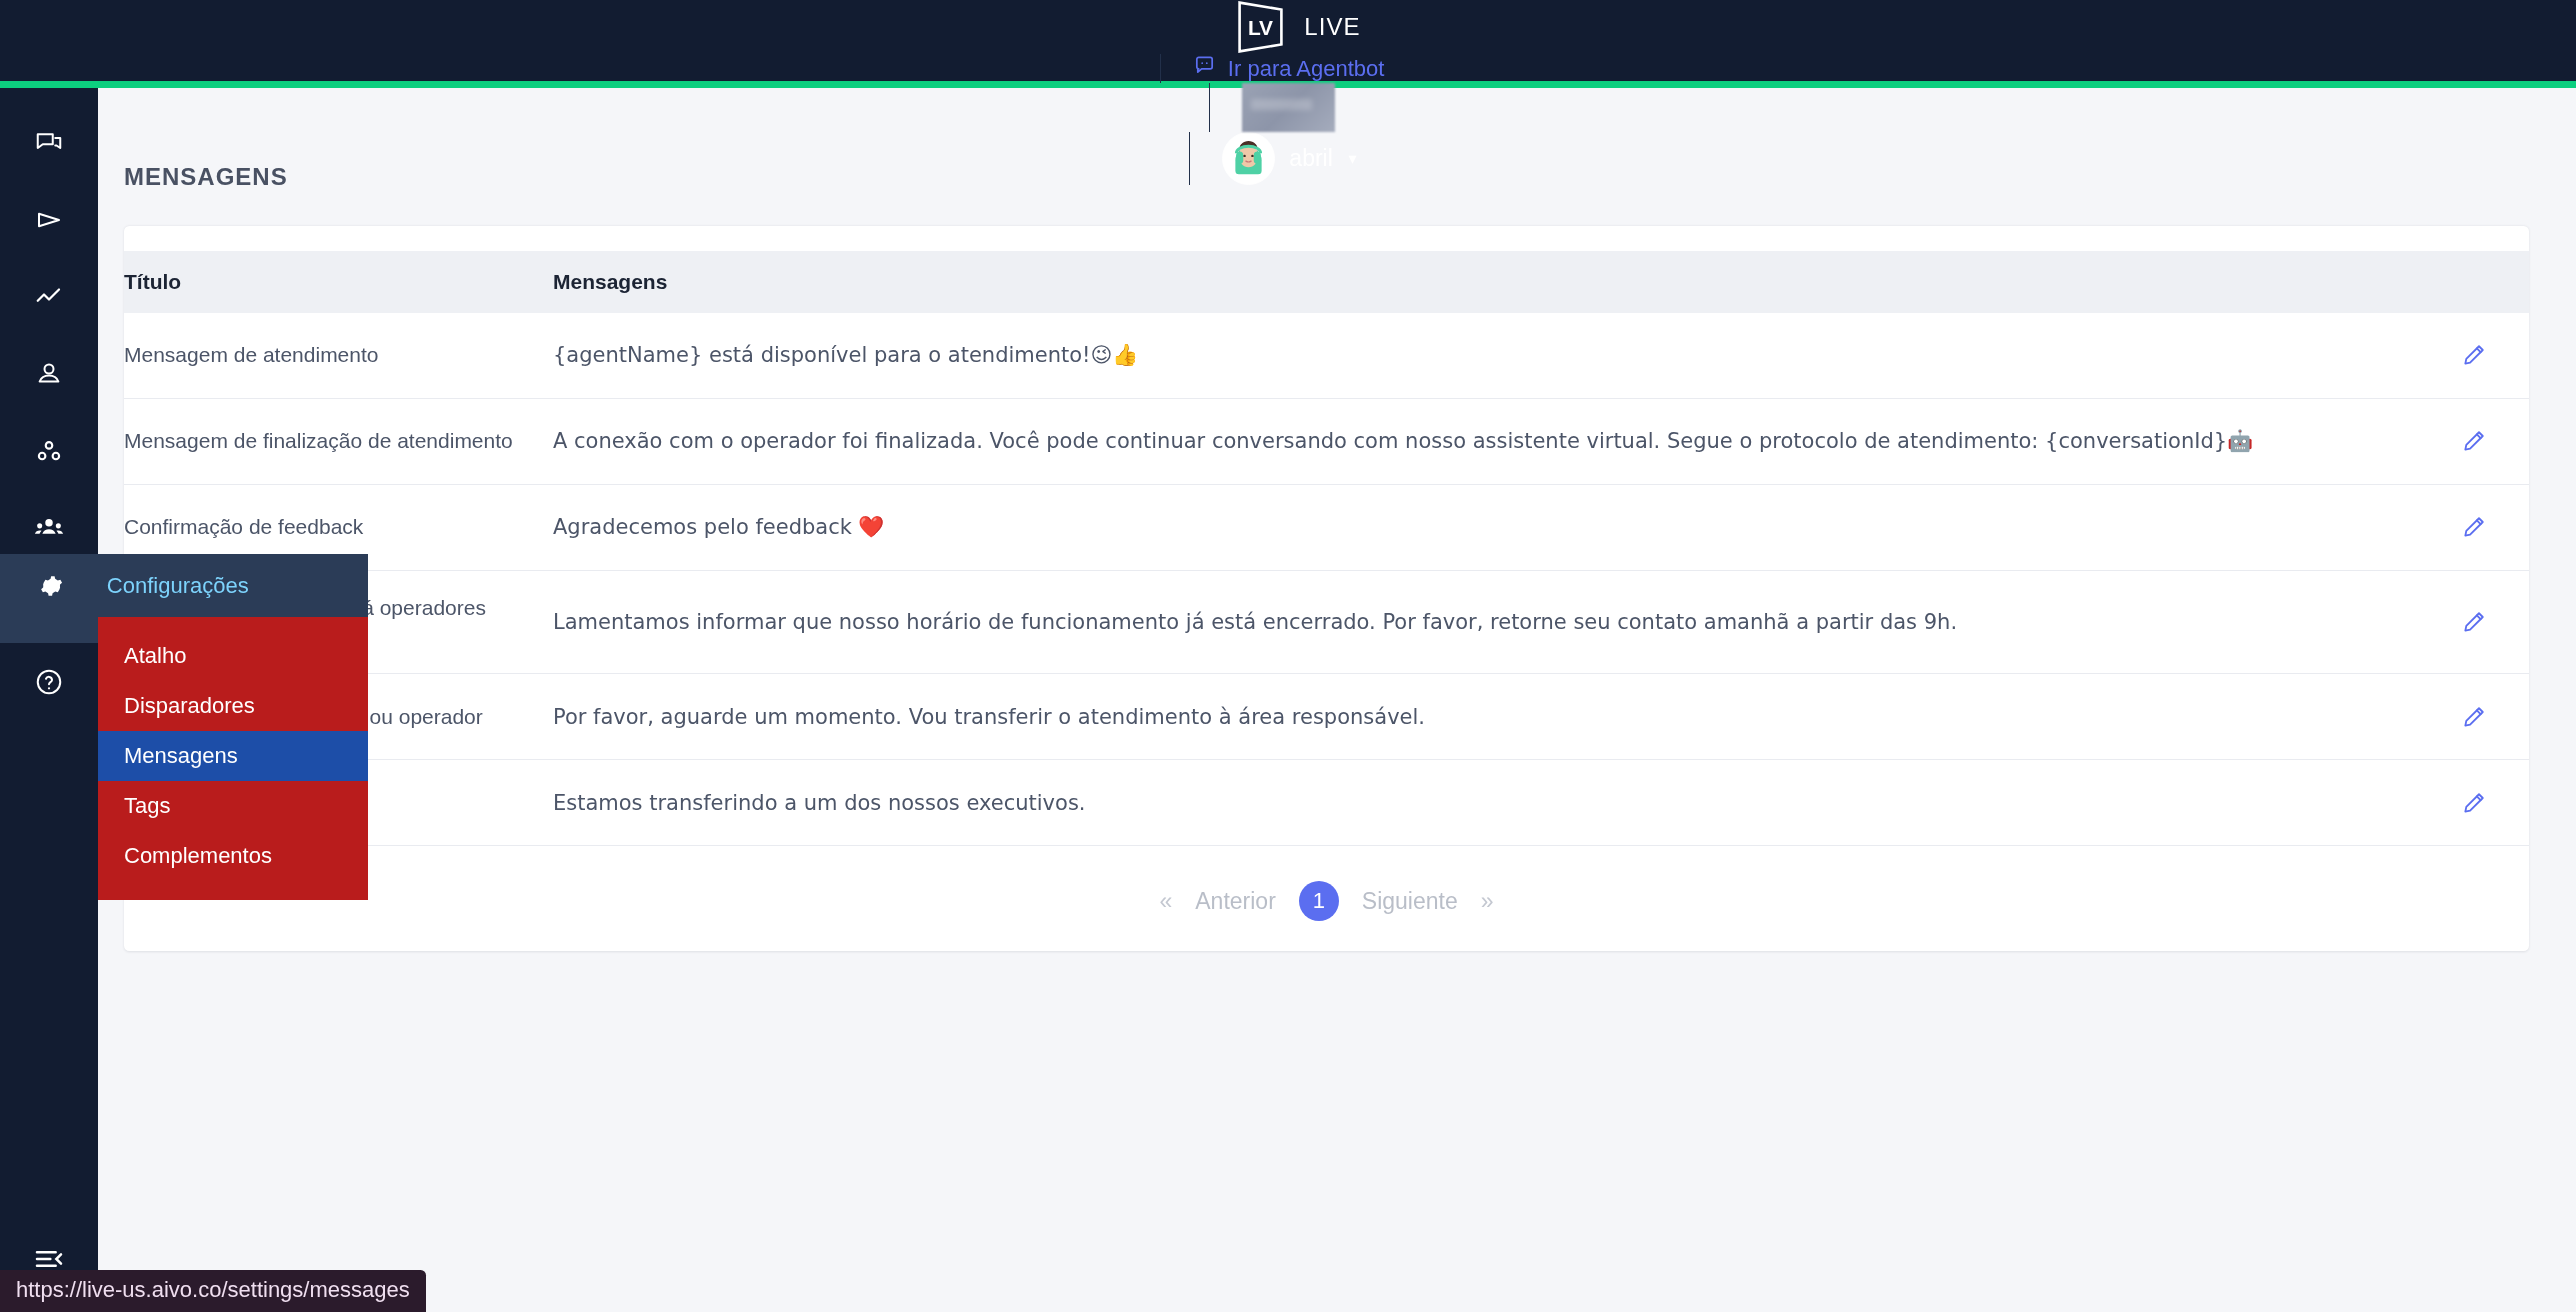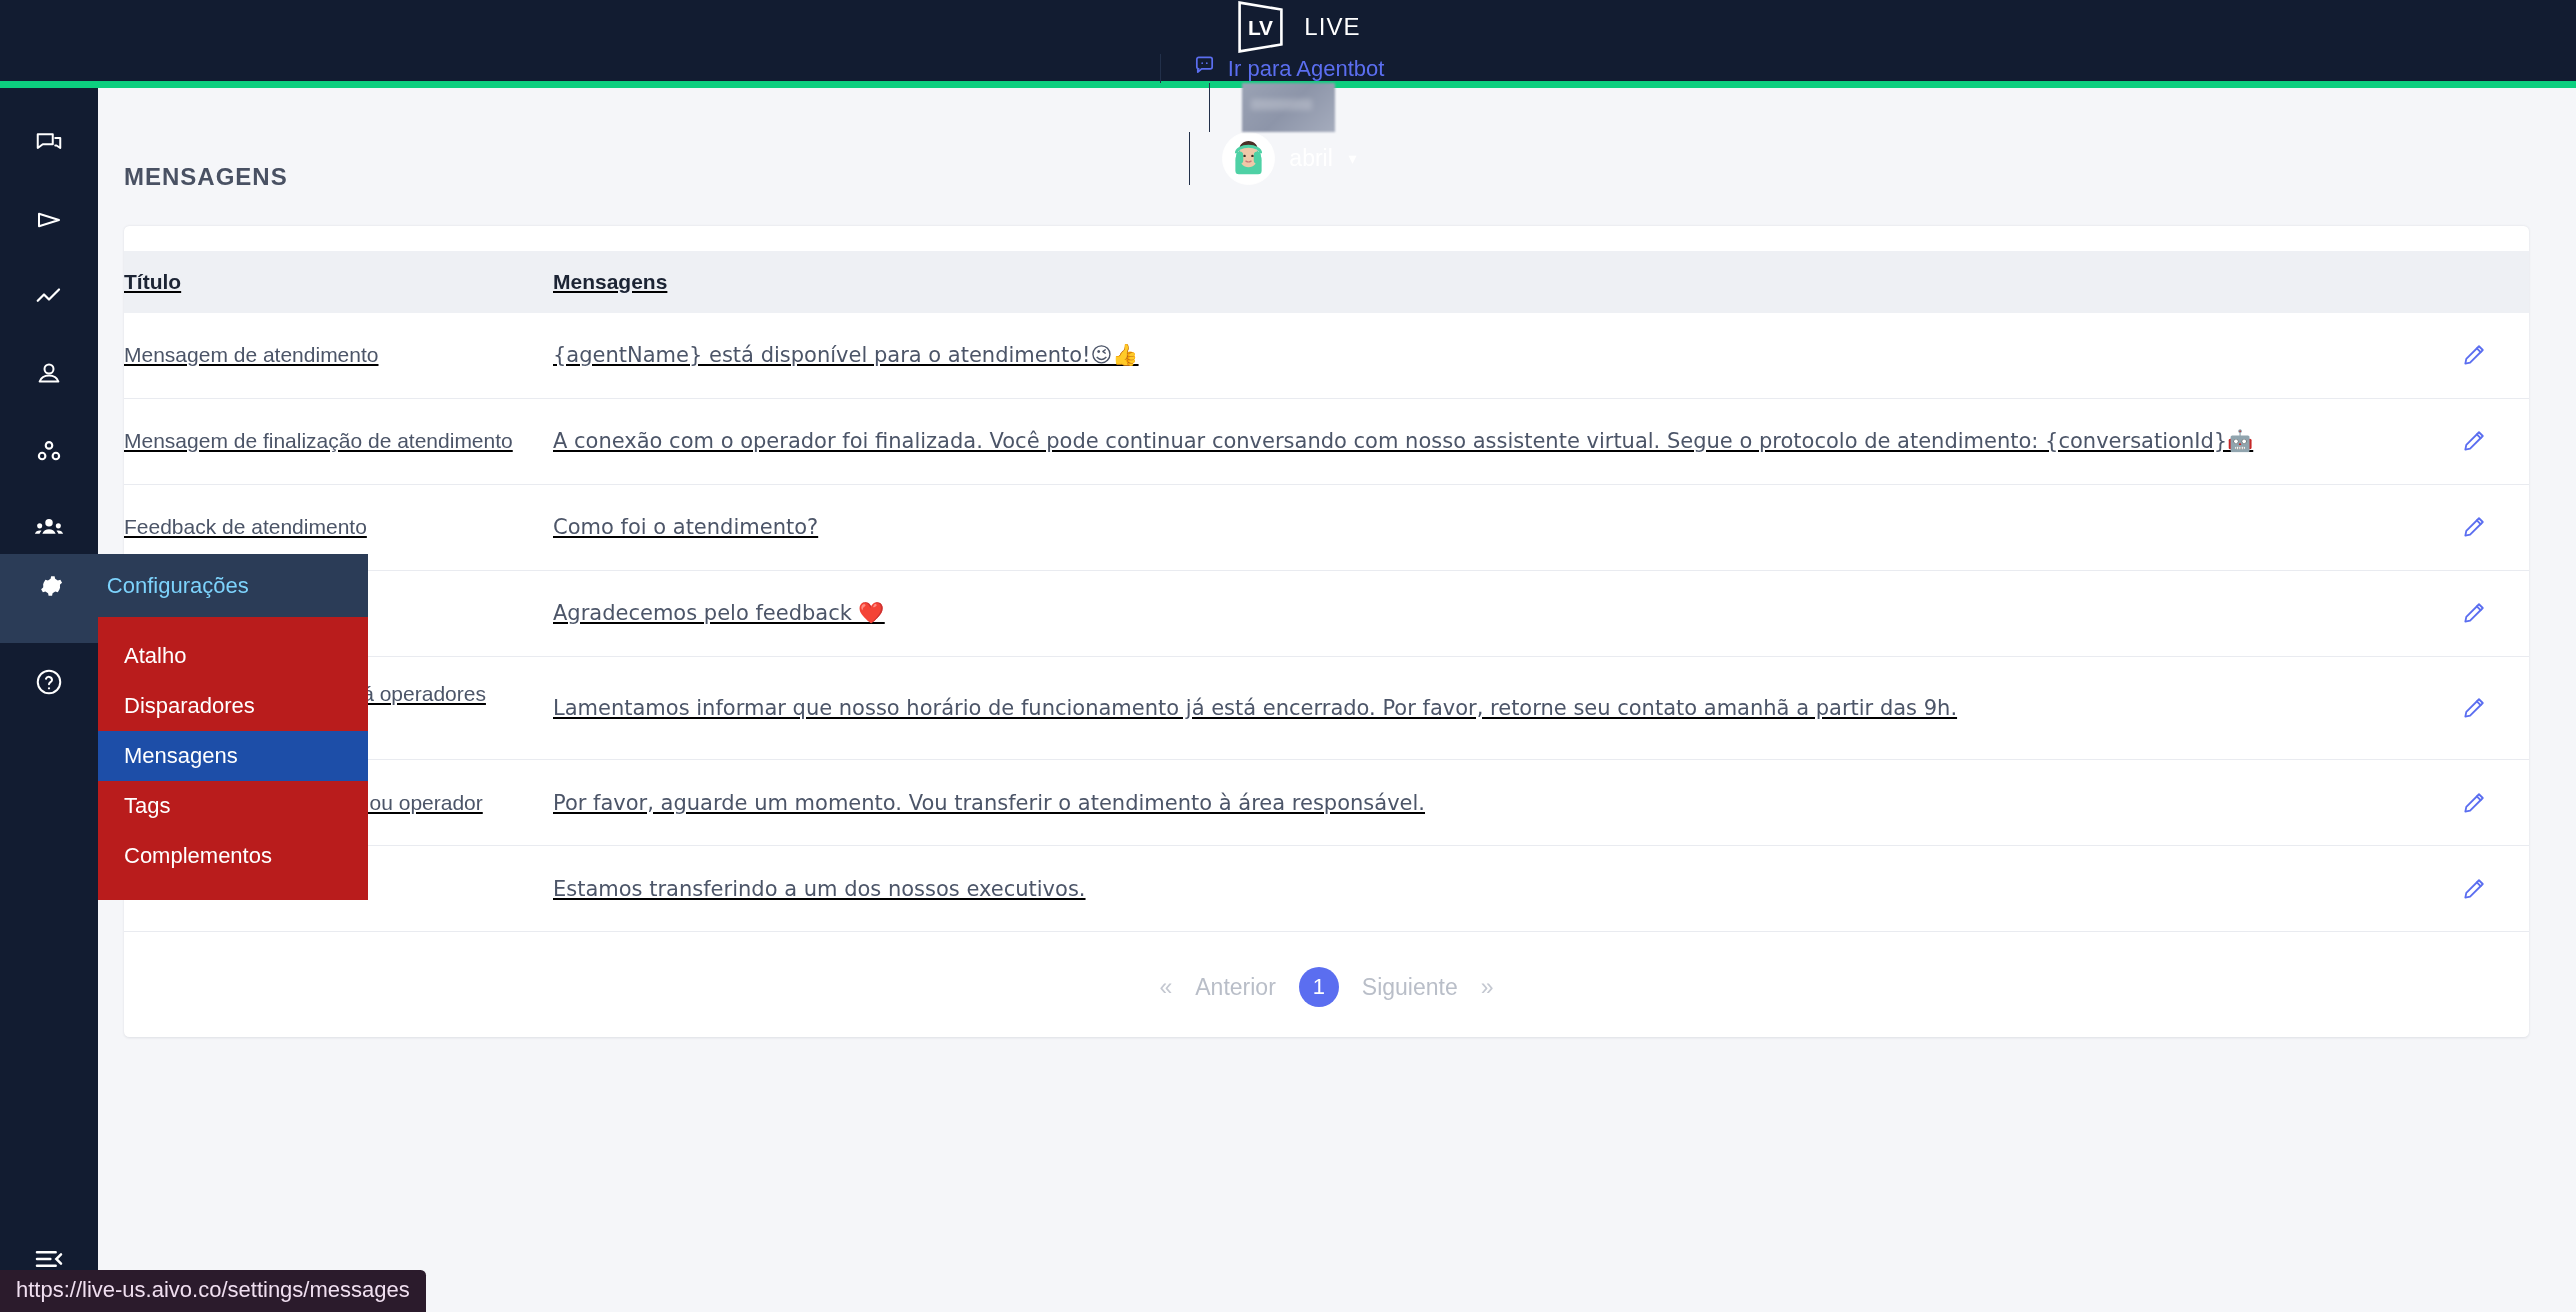--- a/index.html
+++ b/index.html
@@ -224,21 +224,20 @@
     background: #ffffff;
     border-radius: 5.3px;
     box-shadow: 0 0.9px 2.6px rgba(18,28,49,.10);
     padding: 24.5px 0 0 0;
   }
 
   table.msg-table {
     width: 2405px;
     border-collapse: collapse;
     table-layout: fixed;
-    text-decoration: underline;
   }
   table.msg-table th {
     background: #eef0f4;
     text-align: left;
     font-size: 21px;
     font-weight: 700;
     color: #1c2434;
     padding: 19px 0 19px 0;
   }
   th.col-title   { width: 429px; padding-left: 42px; }
@@ -502,32 +501,20 @@
           <td class="cell-action">
             <button class="edit-btn">
               <svg width="26" height="26" viewBox="0 0 24 24" fill="none" stroke="#5b6ef0" stroke-width="1.7" stroke-linecap="round" stroke-linejoin="round">
                 <path d="M16.6 3.9l3.5 3.5L8.4 19.1 4 20l.9-4.4z"></path>
                 <path d="M14.6 5.9l3.5 3.5"></path>
               </svg>
             </button>
           </td>
         </tr>
 
-        <tr class="row">
-          <td class="cell-title">Feedback de atendimento</td>
-          <td class="cell-message emoji">Como foi o atendimento?</td>
-          <td class="cell-action">
-            <button class="edit-btn">
-              <svg width="26" height="26" viewBox="0 0 24 24" fill="none" stroke="#5b6ef0" stroke-width="1.7" stroke-linecap="round" stroke-linejoin="round">
-                <path d="M16.6 3.9l3.5 3.5L8.4 19.1 4 20l.9-4.4z"></path>
-                <path d="M14.6 5.9l3.5 3.5"></path>
-              </svg>
-            </button>
-          </td>
-        </tr>
 
         <tr class="row">
           <td class="cell-title">Confirmação de feedback</td>
           <td class="cell-message emoji">Agradecemos pelo feedback ❤️</td>
           <td class="cell-action">
             <button class="edit-btn">
               <svg width="26" height="26" viewBox="0 0 24 24" fill="none" stroke="#5b6ef0" stroke-width="1.7" stroke-linecap="round" stroke-linejoin="round">
                 <path d="M16.6 3.9l3.5 3.5L8.4 19.1 4 20l.9-4.4z"></path>
                 <path d="M14.6 5.9l3.5 3.5"></path>
               </svg>

